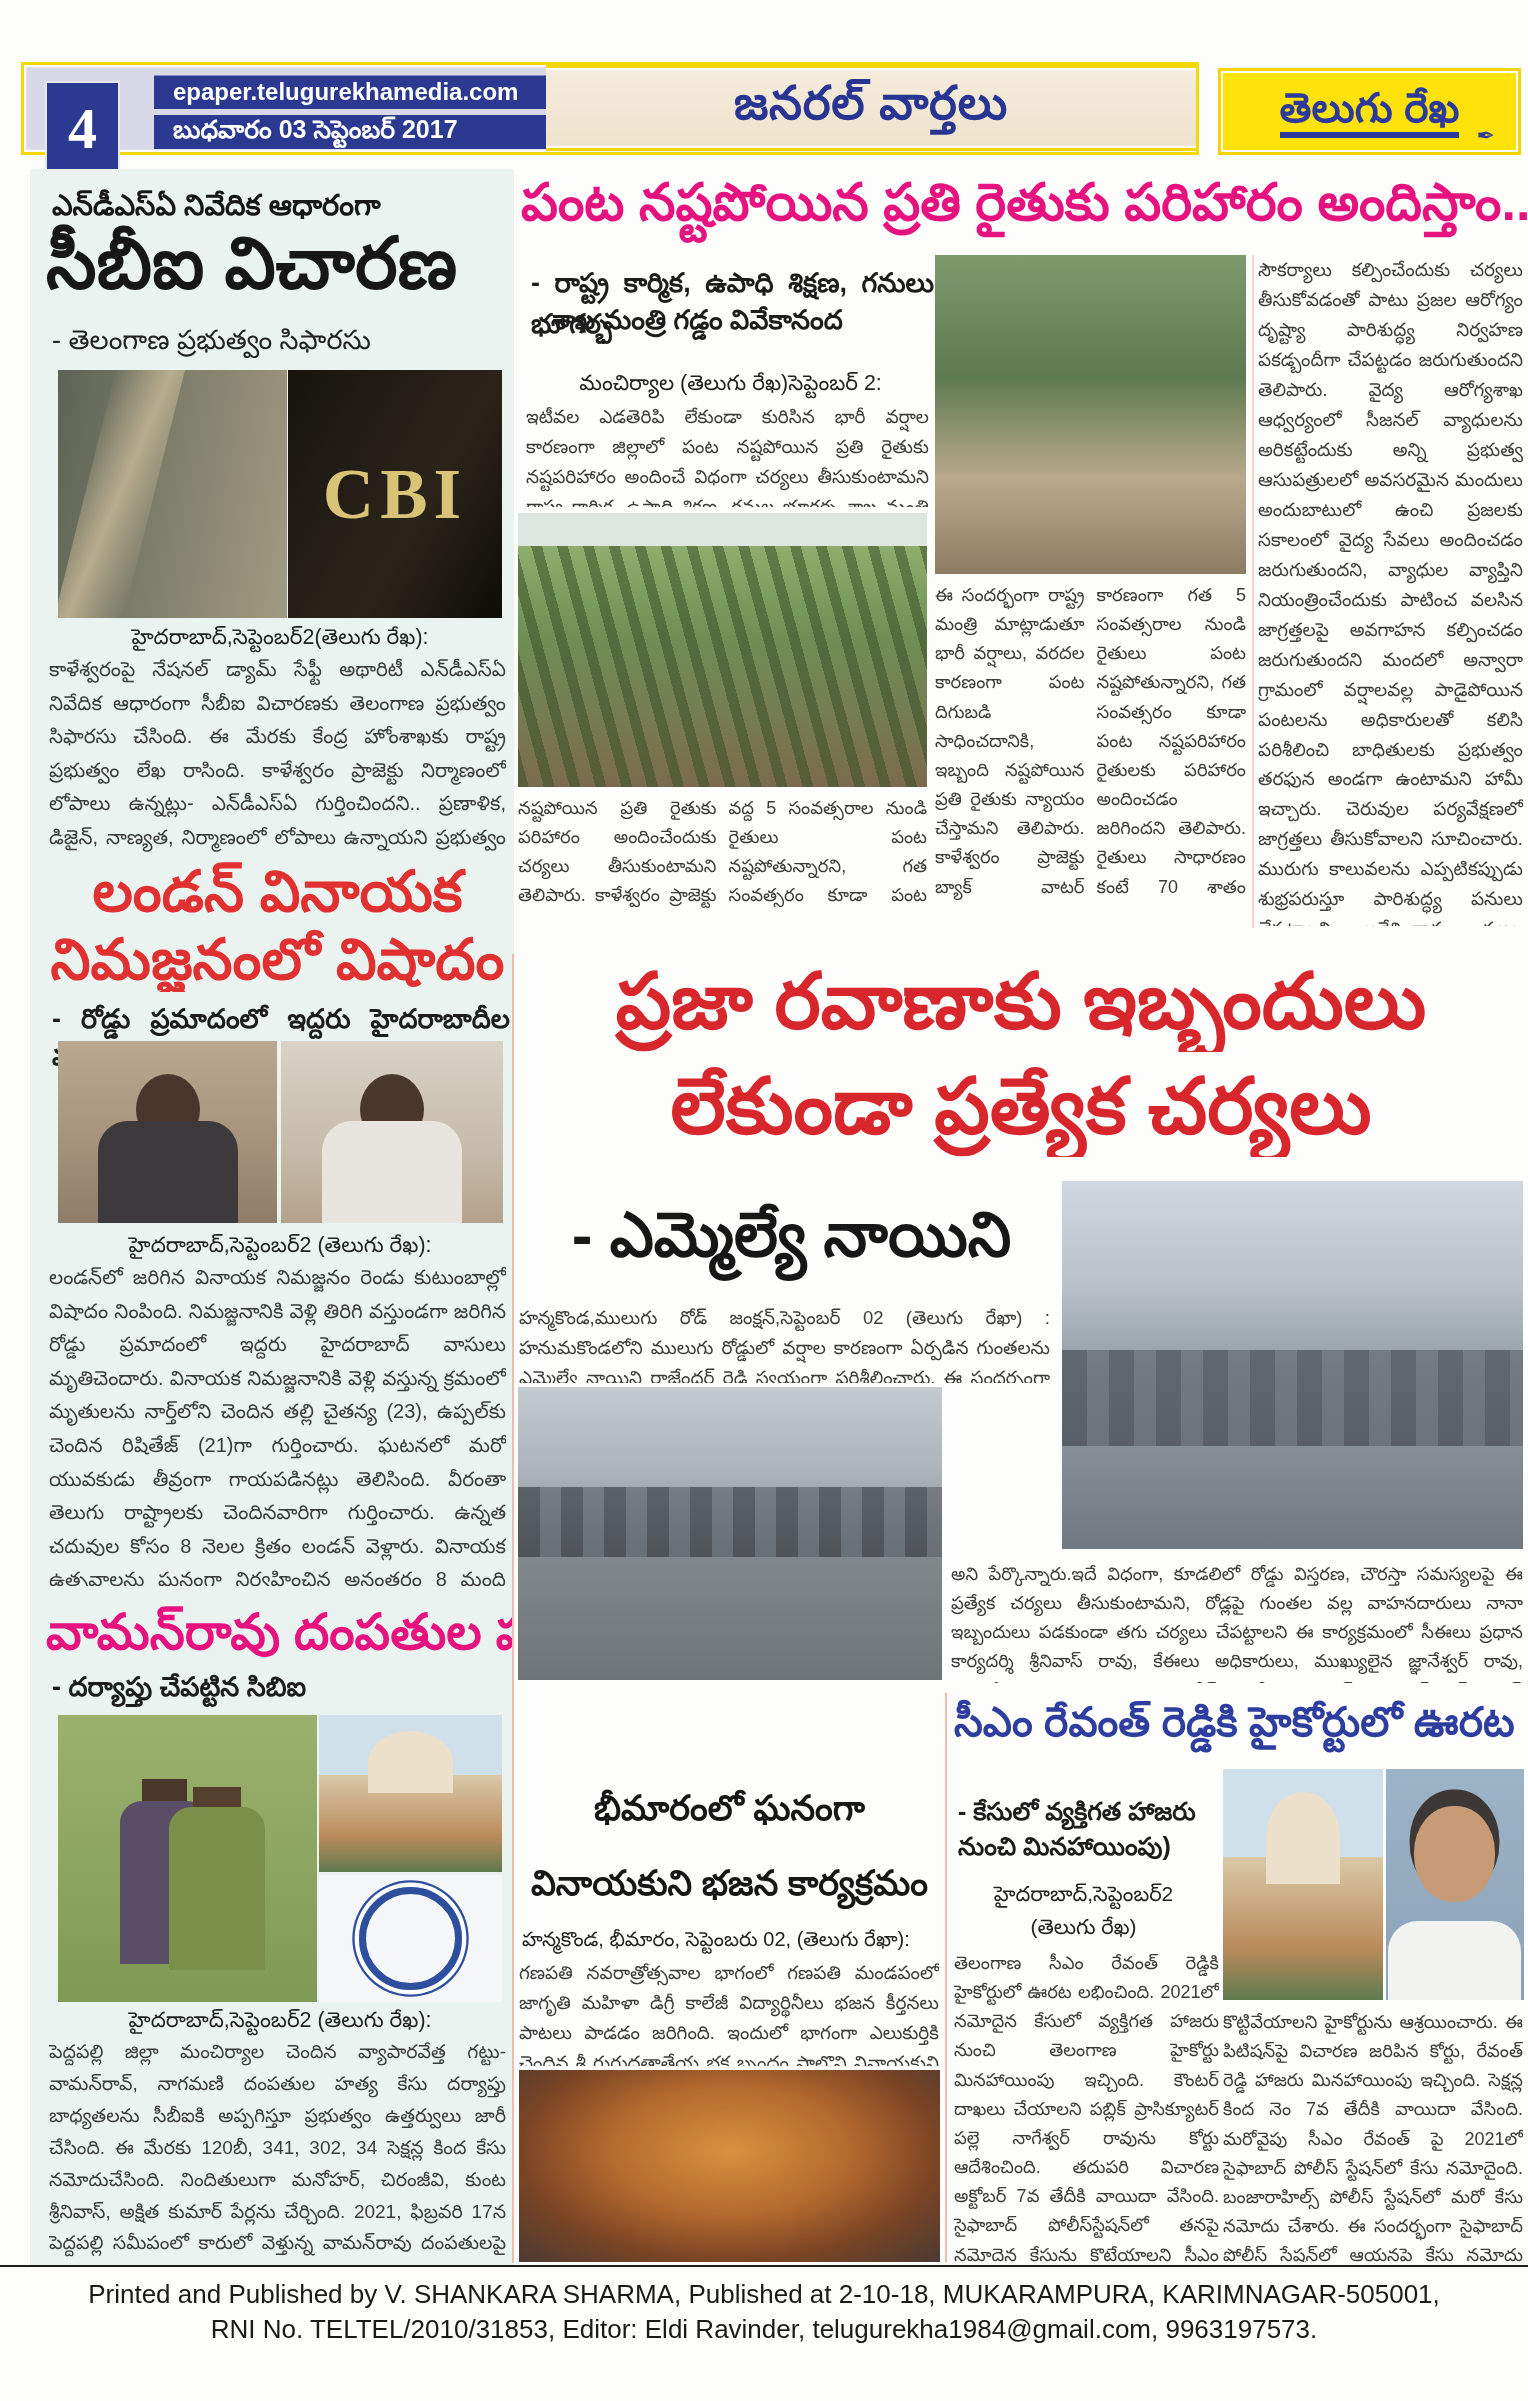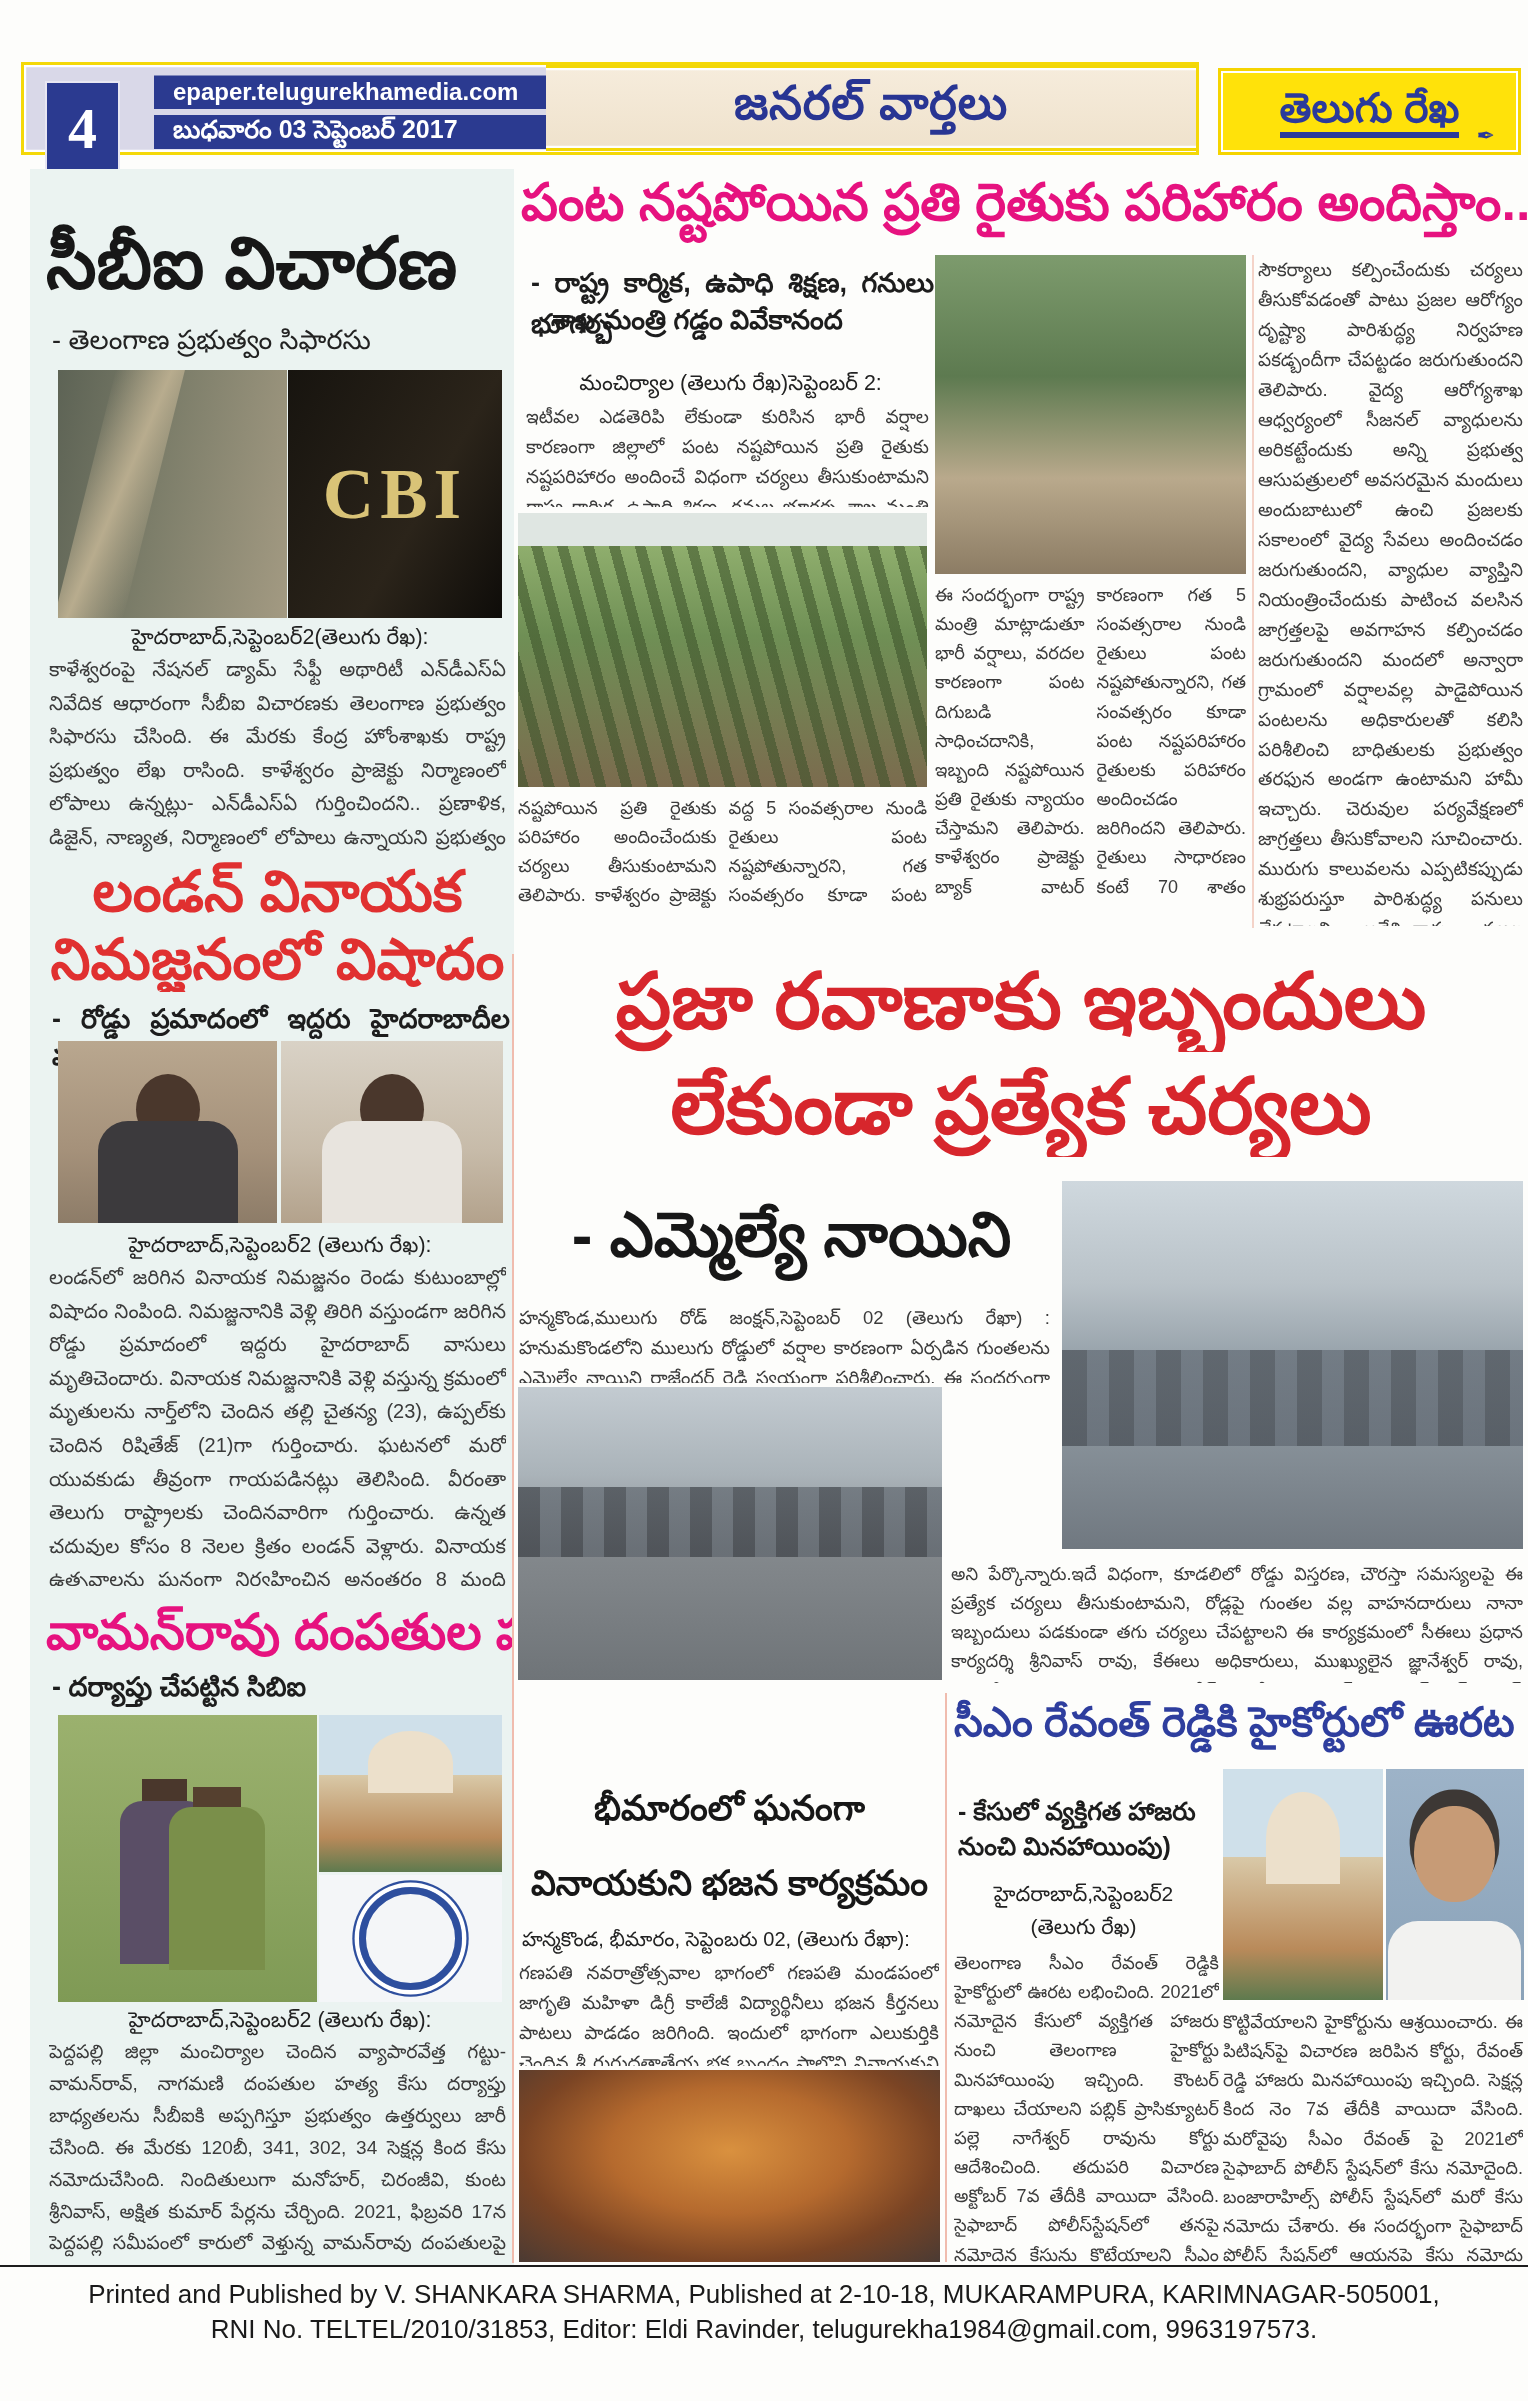--- a/index.html
+++ b/index.html
@@ -102,20 +102,21 @@
   <div class="brandbox">
     <span class="brandtext">తెలుగు రేఖ</span>
     <span class="nib">✒</span>
   </div>
 
   <div class="leftpanel"></div>
   <div class="vrule" style="left:512px;top:954px;height:1309px;"></div>
   <div class="vrule" style="left:945px;top:1693px;height:569px;"></div>
   <div class="vrule" style="left:1252px;top:255px;height:673px;background:#f4d3c8;"></div>
 
+  <div class="txt hl-black" style="left:52px;top:189px;width:458px;font-size:29px;">ఎన్‌డీఎస్‌ఏ నివేదిక ఆధారంగా</div>
   <div class="txt hl-black" style="left:46px;top:220px;width:466px;font-size:72px;line-height:1.2;white-space:nowrap;">సీబీఐ విచారణ</div>
   <div class="txt" style="left:52px;top:325px;width:458px;font-size:27px;color:#222;">- తెలంగాణ ప్రభుత్వం సిఫారసు</div>
   <div class="photo cbi-dam" style="left:58px;top:370px;width:229px;height:248px;"></div>
   <div class="photo cbi-dark" style="left:288px;top:370px;width:214px;height:248px;">
     <span class="cbi-letters">CBI</span>
   </div>
   <div class="txt dateline center" style="left:58px;top:625px;width:444px;font-size:21.4px;">హైదరాబాద్,సెప్టెంబర్2(తెలుగు రేఖ):</div>
   <div class="txt body-t" style="left:49px;top:653px;width:457px;height:201px;">కాళేశ్వరంపై నేషనల్ డ్యామ్ సేఫ్టీ అథారిటీ ఎన్‌డీఎస్ఏ నివేదిక ఆధారంగా సీబీఐ విచారణకు తెలంగాణ ప్రభుత్వం సిఫారసు చేసింది. ఈ మేరకు కేంద్ర హోంశాఖకు రాష్ట్ర ప్రభుత్వం లేఖ రాసింది. కాళేశ్వరం ప్రాజెక్టు నిర్మాణంలో లోపాలు ఉన్నట్లు- ఎన్‌డీఎస్ఏ గుర్తించిందని.. ప్రణాళిక, డిజైన్, నాణ్యత, నిర్మాణంలో లోపాలు ఉన్నాయని ప్రభుత్వం పేర్కొంది. అందుకే ఈ అంశంపై సీబీఐతో విచారణ జరిపించాలని కోరింది. జస్టిస్ పీసీ ఘోష్ కమిటీ- కూడా విచారణ జరిపి లోపాలను గుర్తించిందని తెలిపింది. ఎన్‌డీఎస్ఏ నివేదికపై అసెంబ్లీలో చర్చించామని లేఖలో ప్రభుత్వం ప్రస్తావించింది. మరోవైపు రాష్ట్రానికి సీబీఐ రాకుండా గతంలో ఉన్న ఆదేశాలను సడలిస్తూ జీవో విడుదల చేసింది. సీబీఐ విచారణకు అన్నివిధాలుగా సహకరిస్తామని ప్రభుత్వం పేర్కొంది.</div>
 
   <div class="txt hl-red center" style="left:41px;top:858px;width:473px;font-size:57px;line-height:1.16;">లండన్ వినాయక</div>

